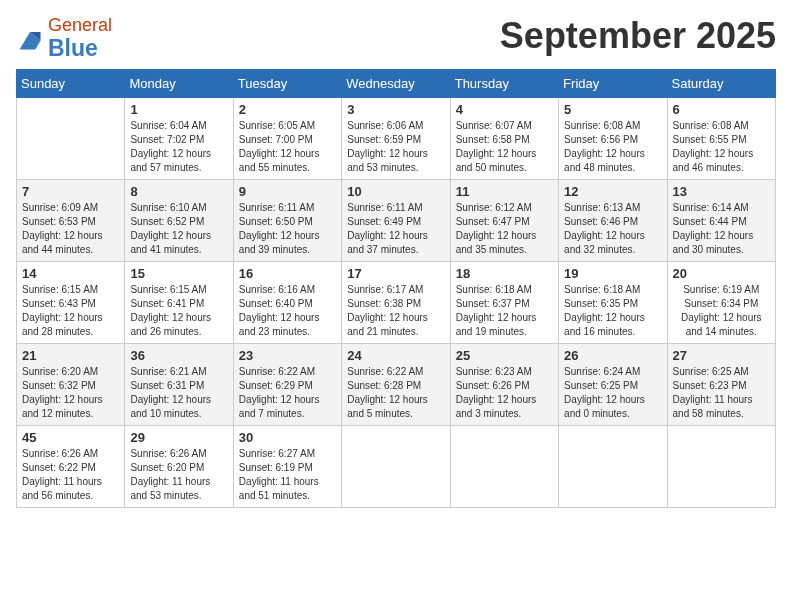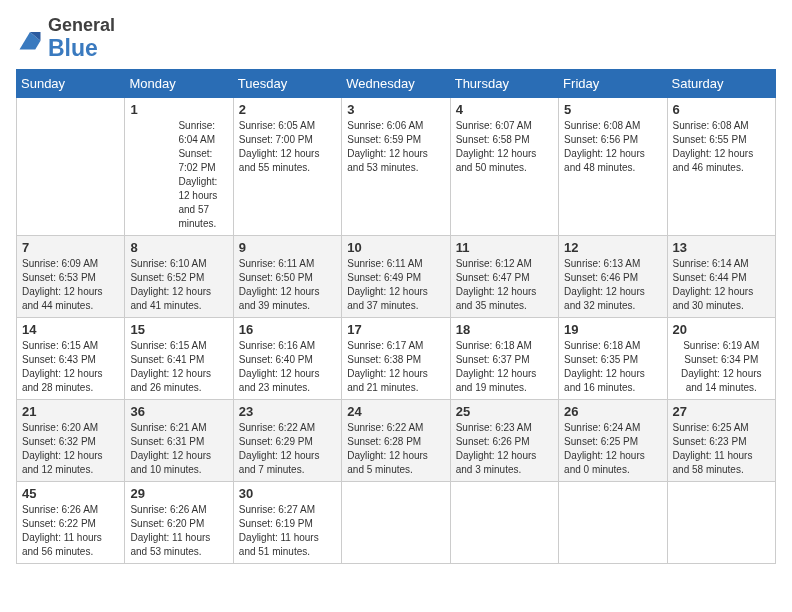--- a/index.html
+++ b/index.html
@@ -21,22 +21,22 @@
       align-items: center;
       gap: 4px;
     }
     .logo-text {
       display: flex;
       flex-direction: column;
       line-height: 1.1;
     }
     .logo-general {
       font-size: 18px;
-      font-weight: bold;
-      color: #404040;
+      font-weight: normal;
+      color: #c2410c;
     }
     .logo-blue {
       font-size: 23px;
       font-weight: bold;
       color: #3a7abf;
     }
     .logo-icon {
       width: 28px;
       height: 28px;
     }
@@ -106,41 +106,42 @@
     <svg class="logo-icon" viewBox="0 0 32 32" xmlns="http://www.w3.org/2000/svg">
       <polygon points="4,28 16,8 28,18 22,28" fill="#3a7abf"></polygon>
       <polygon points="16,8 28,18 28,8" fill="#2a5a9f"></polygon>
     </svg>
     <div class="logo-text">
       <span class="logo-general">General</span>
       <span class="logo-blue">Blue</span>
     </div>
   </div>
   <div class="title-area">
+    <div class="month-title">September 2025</div>
   </div>
 </div>
 
 <table class="calendar">
   <thead>
     <tr>
     <th>Sunday</th>
         <th>Monday</th>
         <th>Tuesday</th>
         <th>Wednesday</th>
         <th>Thursday</th>
         <th>Friday</th>
         <th>Saturday</th>
       </tr>
   </thead>
   <tbody id="calendar-body">
   <tr>
         <td class="empty-cell"></td>
         <td>
           <span class="day-number">1</span>
-          <div class="cell-text" style="white-space: pre-line; margin-left: 48px;">Sunrise: 6:04 AM
+          <div class="cell-text" style="white-space: pre-line;">Sunrise: 6:04 AM
 Sunset: 7:02 PM
 Daylight: 12 hours
 and 57 minutes.</div>
         </td>
         <td>
           <span class="day-number">2</span>
           <div class="cell-text" style="white-space: pre-line;">Sunrise: 6:05 AM
 Sunset: 7:00 PM
 Daylight: 12 hours
 and 55 minutes.</div>

